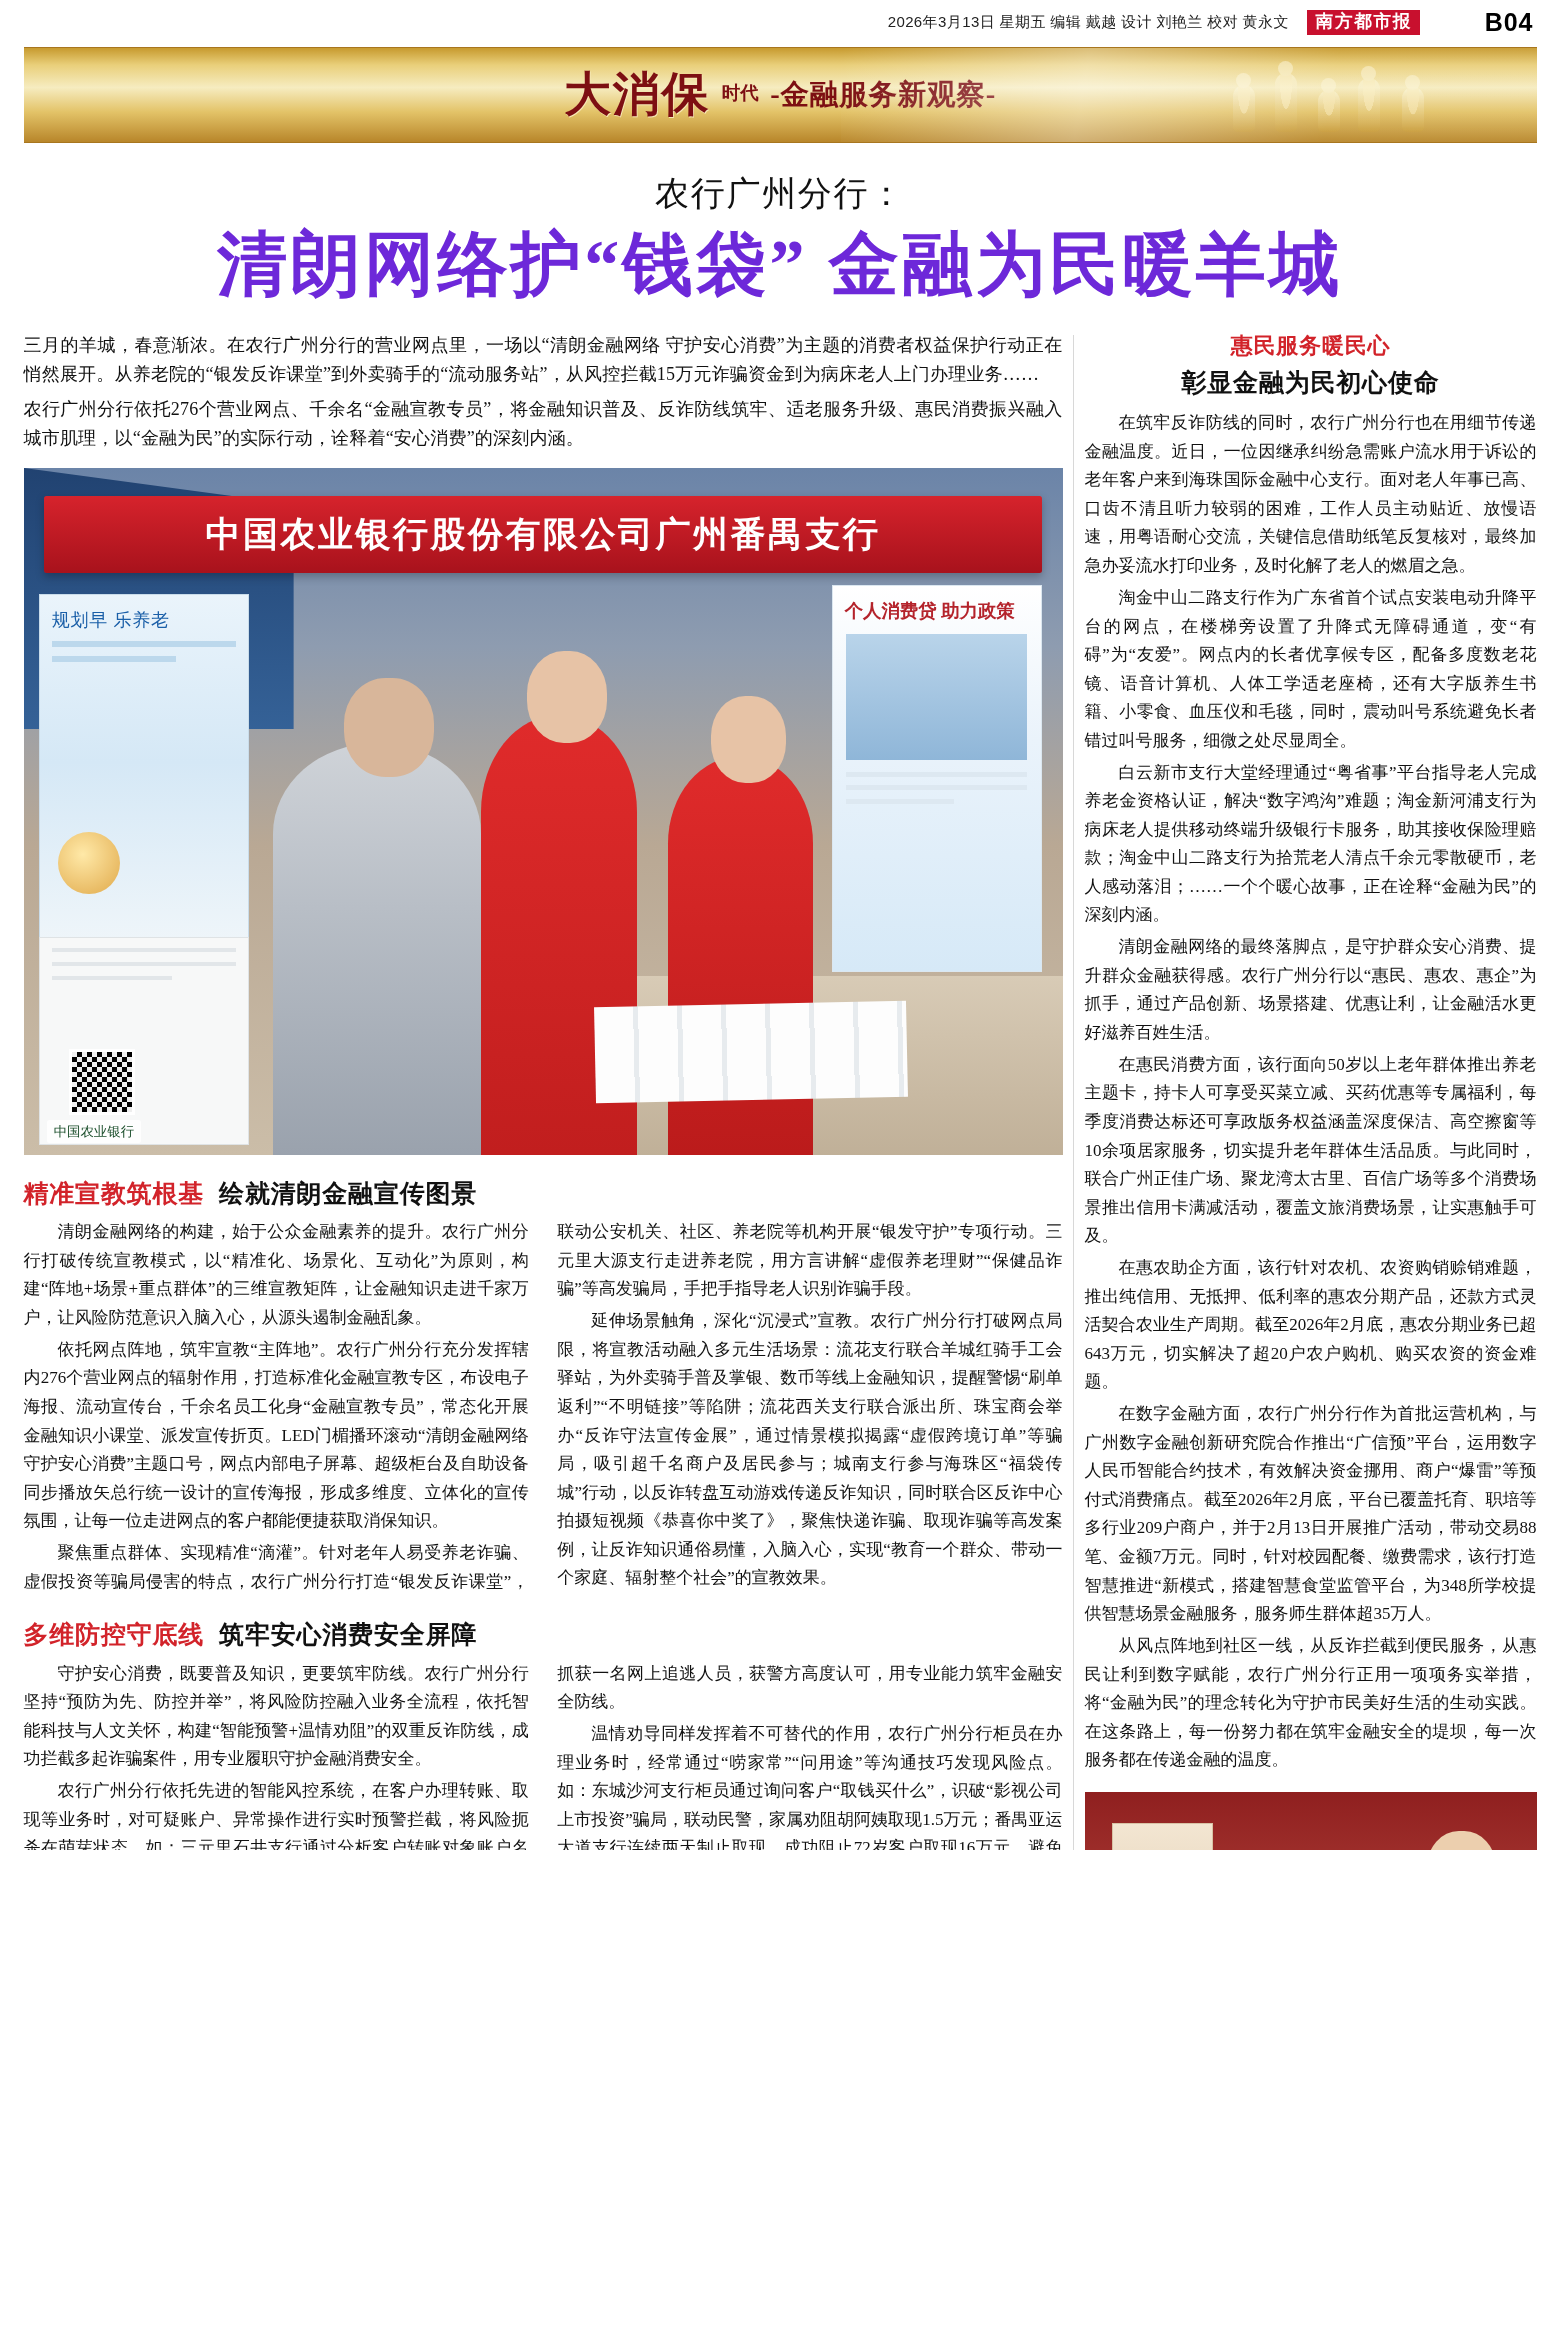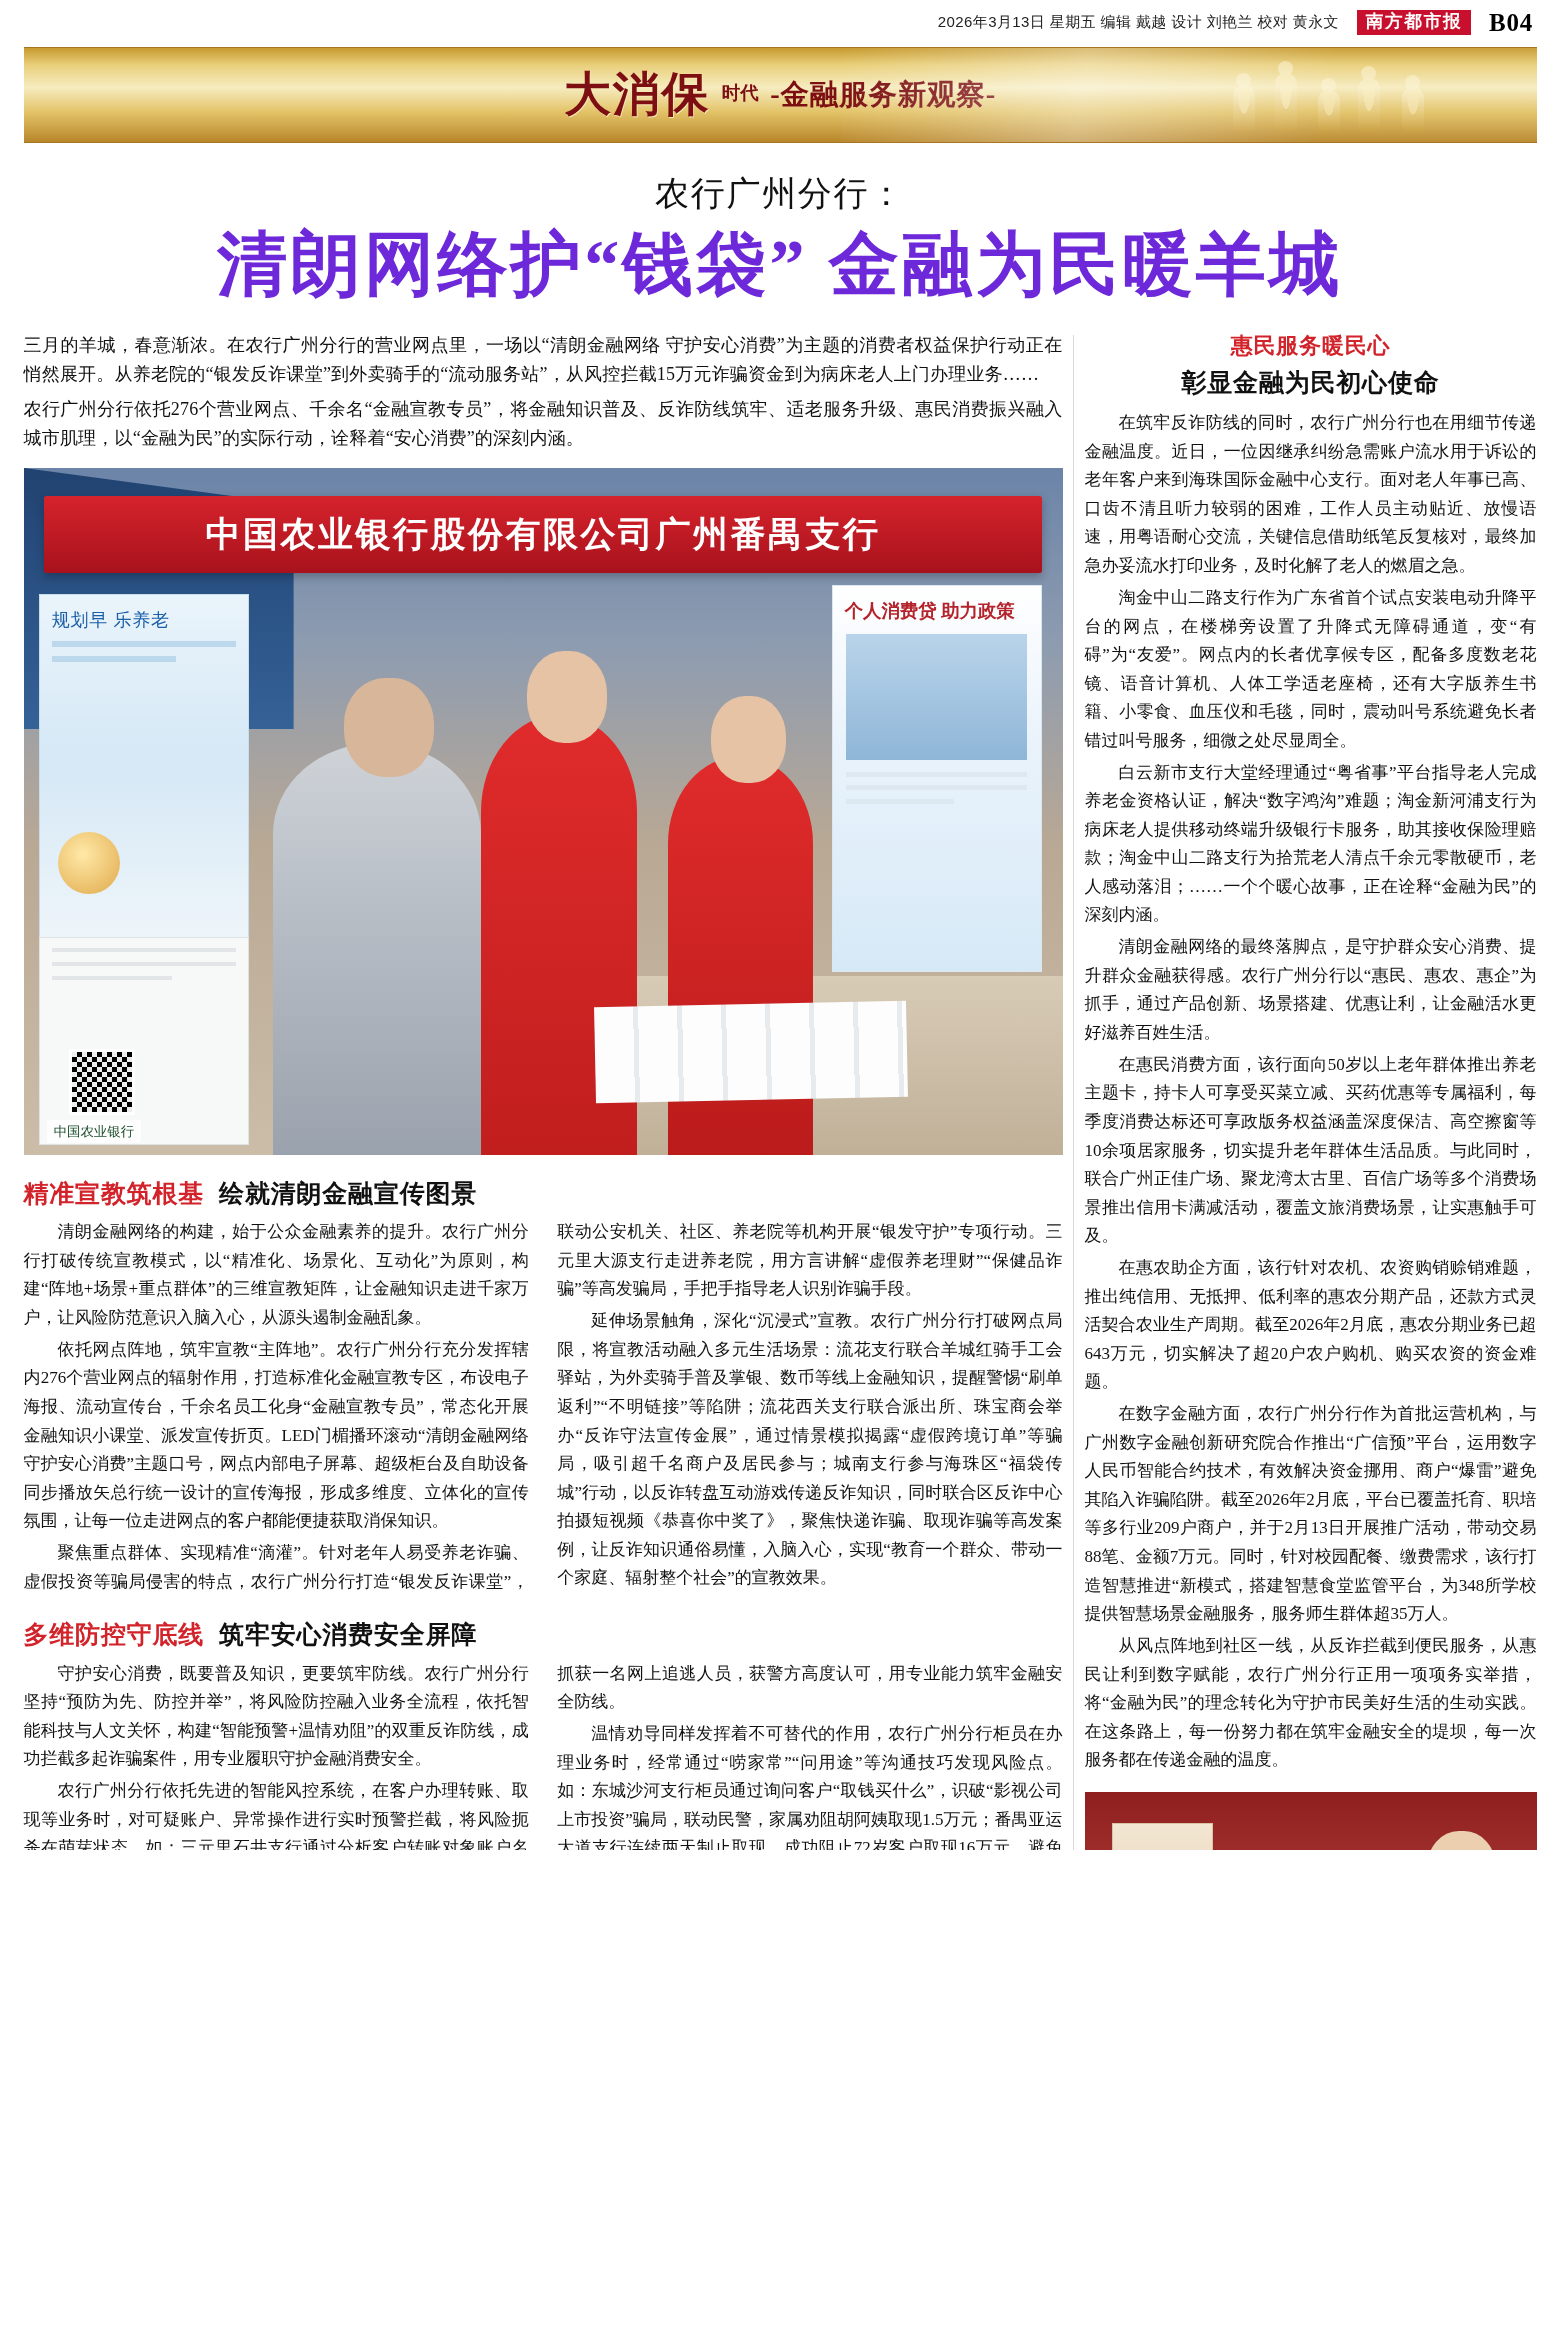--- a/index.html
+++ b/index.html
@@ -43,25 +43,26 @@
     background: #c8102e;
     color: #fff;
     font-family: "Liberation Serif", serif;
     font-weight: bold;
     font-size: 17.6px;
     padding: 3.4px 8.4px 4.2px;
     letter-spacing: 1.7px;
     line-height: 1;
   }
   .masthead .page-num {
-    font-family: Liberation Serif, serif;
+    font-family: Liberation Sans, sans-serif;
     font-weight: bold;
     font-size: 25px;
     color: #000;
     letter-spacing: 0.8px;
+    margin-left: 46px;
   }
 
   
   .gold-banner {
     position: relative;
     height: 94px;
     margin-top: 1.7px;
     background: linear-gradient(180deg,#c79a2e 0%, #e9cf7a 18%, #f6ecc0 42%, #e3c368 68%, #b8862a 100%);
     border-top: 1.7px solid #a8761f;
     border-bottom: 1.7px solid #a8761f;
@@ -469,21 +470,21 @@
         <span class="label">惠民服务暖民心</span>
         <span class="sub">彰显金融为民初心使命</span>
       </div>
       <div class="r-body">
         <p>在筑牢反诈防线的同时，农行广州分行也在用细节传递金融温度。近日，一位因继承纠纷急需账户流水用于诉讼的老年客户来到海珠国际金融中心支行。面对老人年事已高、口齿不清且听力较弱的困难，工作人员主动贴近、放慢语速，用粤语耐心交流，关键信息借助纸笔反复核对，最终加急办妥流水打印业务，及时化解了老人的燃眉之急。</p>
         <p>淘金中山二路支行作为广东省首个试点安装电动升降平台的网点，在楼梯旁设置了升降式无障碍通道，变“有碍”为“友爱”。网点内的长者优享候专区，配备多度数老花镜、语音计算机、人体工学适老座椅，还有大字版养生书籍、小零食、血压仪和毛毯，同时，震动叫号系统避免长者错过叫号服务，细微之处尽显周全。</p>
         <p>白云新市支行大堂经理通过“粤省事”平台指导老人完成养老金资格认证，解决“数字鸿沟”难题；淘金新河浦支行为病床老人提供移动终端升级银行卡服务，助其接收保险理赔款；淘金中山二路支行为拾荒老人清点千余元零散硬币，老人感动落泪；……一个个暖心故事，正在诠释“金融为民”的深刻内涵。</p>
         <p>清朗金融网络的最终落脚点，是守护群众安心消费、提升群众金融获得感。农行广州分行以“惠民、惠农、惠企”为抓手，通过产品创新、场景搭建、优惠让利，让金融活水更好滋养百姓生活。</p>
         <p>在惠民消费方面，该行面向50岁以上老年群体推出养老主题卡，持卡人可享受买菜立减、买药优惠等专属福利，每季度消费达标还可享政版务权益涵盖深度保洁、高空擦窗等10余项居家服务，切实提升老年群体生活品质。与此同时，联合广州正佳广场、聚龙湾太古里、百信广场等多个消费场景推出信用卡满减活动，覆盖文旅消费场景，让实惠触手可及。</p>
         <p>在惠农助企方面，该行针对农机、农资购销赊销难题，推出纯信用、无抵押、低利率的惠农分期产品，还款方式灵活契合农业生产周期。截至2026年2月底，惠农分期业务已超643万元，切实解决了超20户农户购机、购买农资的资金难题。</p>
-        <p>在数字金融方面，农行广州分行作为首批运营机构，与广州数字金融创新研究院合作推出“广信预”平台，运用数字人民币智能合约技术，有效解决资金挪用、商户“爆雷”避免其陷入诈骗陷阱。截至2026年2月底，平台已覆盖托育、职培等多行业209户商户，并于2月13日开展推广活动，带动交易88笔、金额7万元。同时，针对校园配餐、缴费需求，该行打造智慧推进“新模式，搭建智慧食堂监管平台，为348所学校提供智慧场景金融服务，服务师生群体超35万人。</p>
+        <p>在数字金融方面，农行广州分行作为首批运营机构，与广州数字金融创新研究院合作推出“广信预”平台，运用数字人民币智能合约技术，有效解决资金挪用、商户“爆雷”等预付式消费痛点。截至2026年2月底，平台已覆盖托育、职培等多行业209户商户，并于2月13日开展推广活动，带动交易88笔、金额7万元。同时，针对校园配餐、缴费需求，该行打造智慧推进“新模式，搭建智慧食堂监管平台，为348所学校提供智慧场景金融服务，服务师生群体超35万人。</p>
         <p>从风点阵地到社区一线，从反诈拦截到便民服务，从惠民让利到数字赋能，农行广州分行正用一项项务实举措，将“金融为民”的理念转化为守护市民美好生活的生动实践。在这条路上，每一份努力都在筑牢金融安全的堤坝，每一次服务都在传递金融的温度。</p>
       </div>
 
       <div class="photo-small">
         <div class="ps-wall"></div>
         <div class="ps-poster"></div>
         <div class="ps-table"></div>
         <div class="ps-p1"></div>
         <div class="ps-p2"></div>
         <div class="ps-p3"></div>

